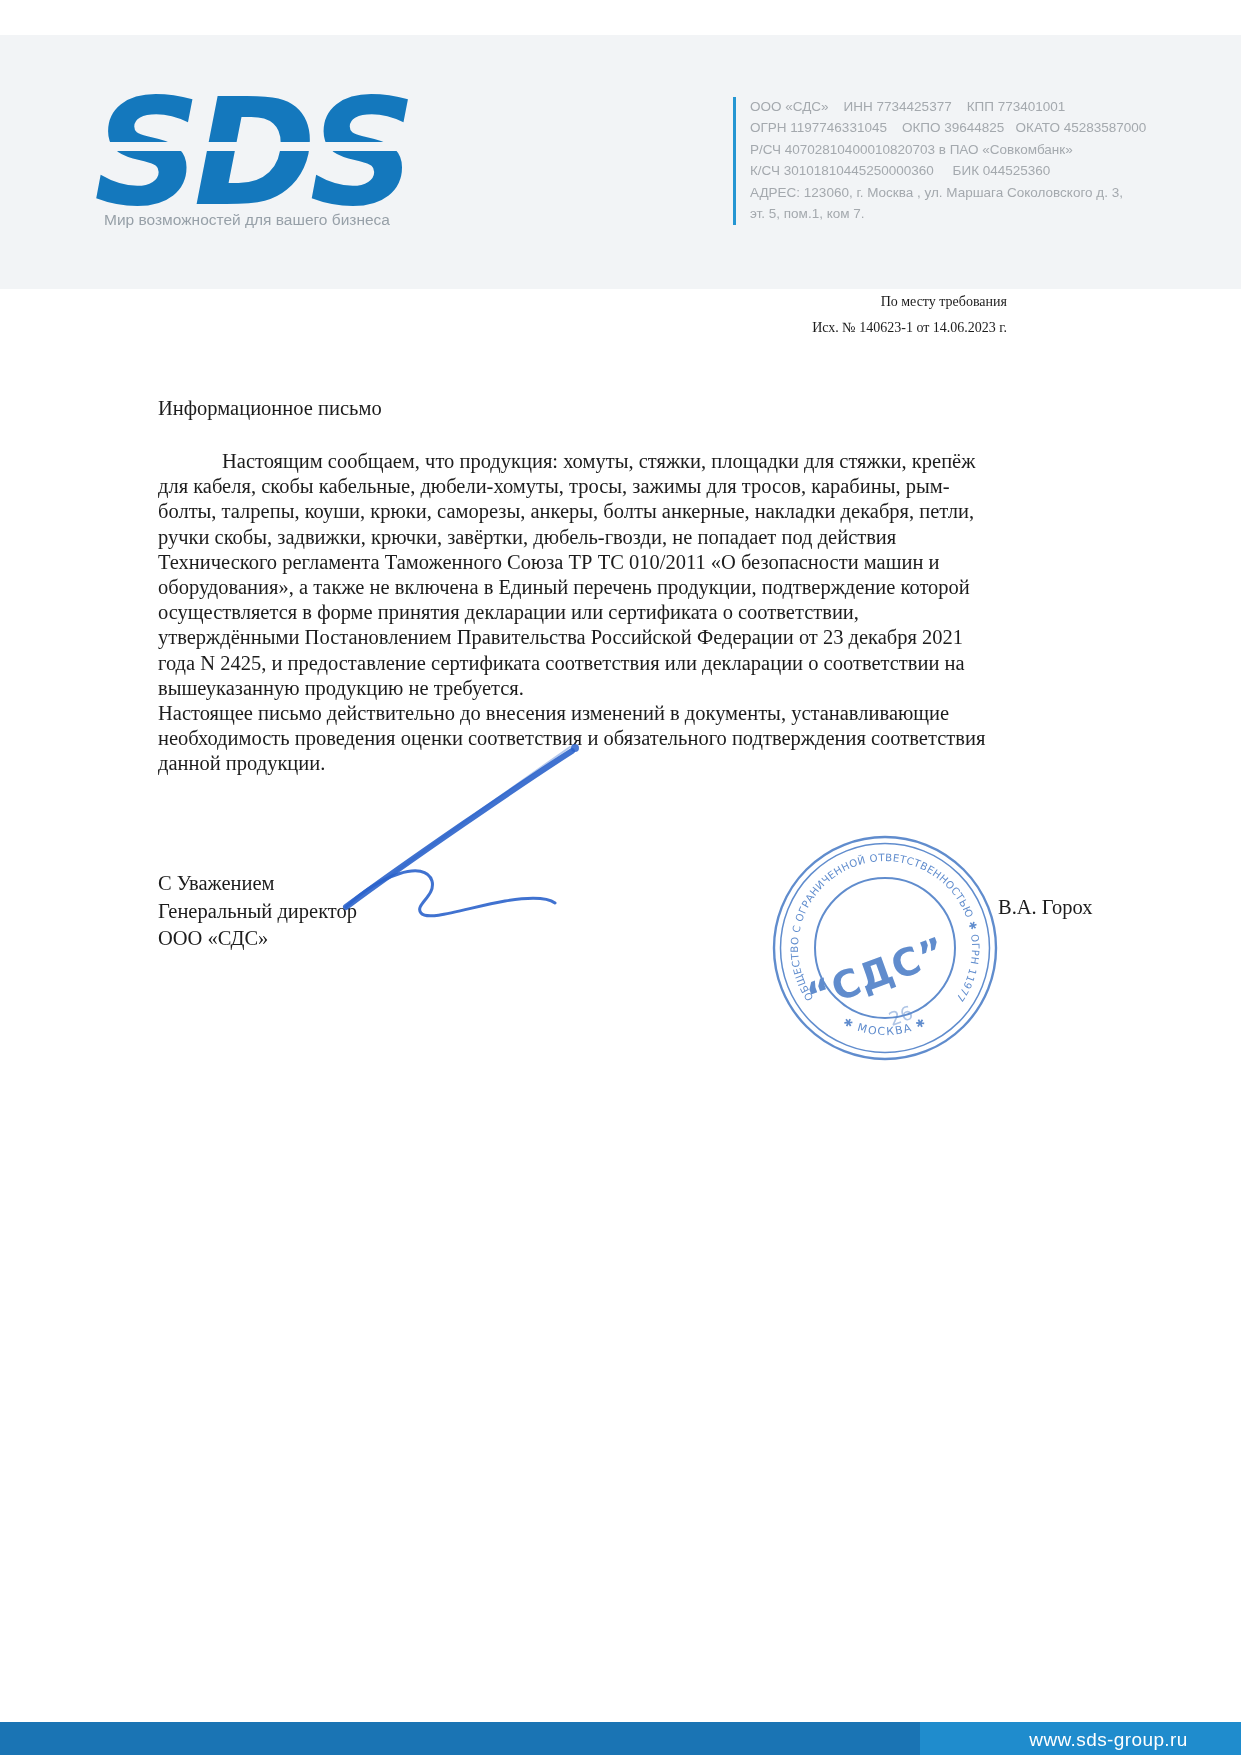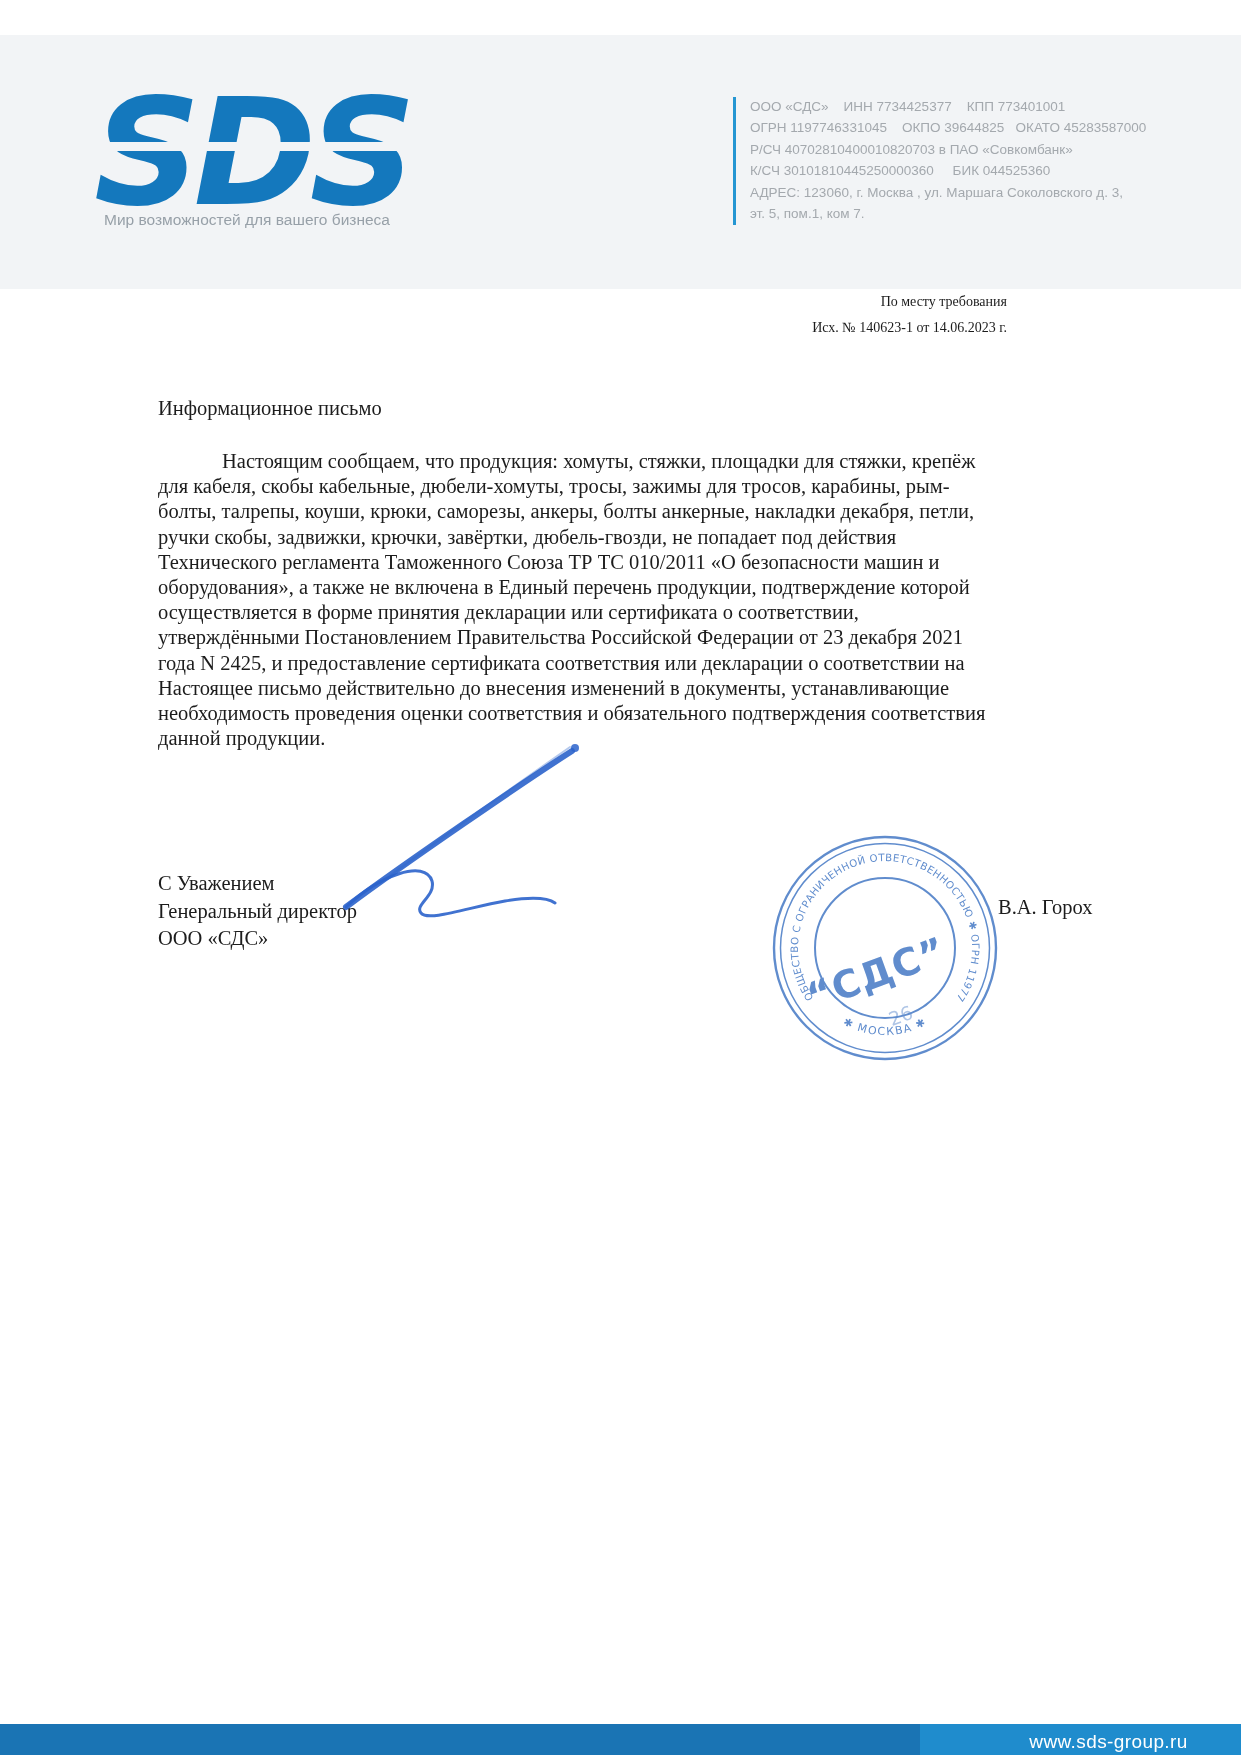--- a/index.html
+++ b/index.html
@@ -37,21 +37,21 @@
   .stamp-svg{position:absolute;left:765px;top:828px;opacity:.85;}
   .stamp-ring{fill:none;stroke:var(--stamp_blue);}
   .stamp-ring-text{font-family:"DejaVu Sans",sans-serif;font-size:10.2px;letter-spacing:.4px;
         fill:var(--stamp_blue);}
   .stamp-bottom-text{font-family:"DejaVu Sans",sans-serif;font-size:11px;letter-spacing:1.4px;
         fill:var(--stamp_blue);}
   .stamp-center{font-family:"DejaVu Sans",sans-serif;font-weight:bold;font-size:38px;
         letter-spacing:1px;fill:var(--stamp_blue);}
   .stamp-number{font-family:"DejaVu Sans",sans-serif;font-size:19px;fill:var(--stamp_blue);opacity:.5;}
   
-  .footer{position:absolute;left:0;bottom:8px;width:100%;height:23px;}
+  .footer{position:absolute;left:0;bottom:0;width:100%;height:33px;}
   .footer-dark{position:absolute;left:0;top:0;width:920px;height:35px;background:var(--footer_dark);}
   .footer-light{position:absolute;left:920px;top:0;right:0;height:35px;background:var(--footer_light);
         display:flex;align-items:center;justify-content:center;padding-left:56px;box-sizing:border-box;
         font-family:"Liberation Sans",sans-serif;font-size:19px;color:#ffffff;letter-spacing:.4px;}
 </style>
 </head>
 <body>
 
 <div class="page">
 
@@ -79,20 +79,21 @@
   <div class="body-text">
       <div>Настоящим сообщаем, что продукция: хомуты, стяжки, площадки для стяжки, крепёж</div>
       <div>для кабеля, скобы кабельные, дюбели-хомуты, тросы, зажимы для тросов, карабины, рым-</div>
       <div>болты, талрепы, коуши, крюки, саморезы, анкеры, болты анкерные, накладки декабря, петли,</div>
       <div>ручки скобы, задвижки, крючки, завёртки, дюбель-гвозди, не попадает под действия</div>
       <div>Технического регламента Таможенного Союза ТР ТС 010/2011 «О безопасности машин и</div>
       <div>оборудования», а также не включена в Единый перечень продукции, подтверждение которой</div>
       <div>осуществляется в форме принятия декларации или сертификата о соответствии,</div>
       <div>утверждёнными Постановлением Правительства Российской Федерации от 23 декабря 2021</div>
       <div>года N 2425, и предоставление сертификата соответствия или декларации о соответствии на</div>
+      <div>вышеуказанную продукцию не требуется.</div>
       <div>Настоящее письмо действительно до внесения изменений в документы, устанавливающие</div>
       <div>необходимость проведения оценки соответствия и обязательного подтверждения соответствия</div>
       <div>данной продукции.</div>
     </div>
 
   <div class="closing">
       <div>С Уважением</div>
       <div>Генеральный директор</div>
       <div>ООО «СДС»</div>
     </div>

